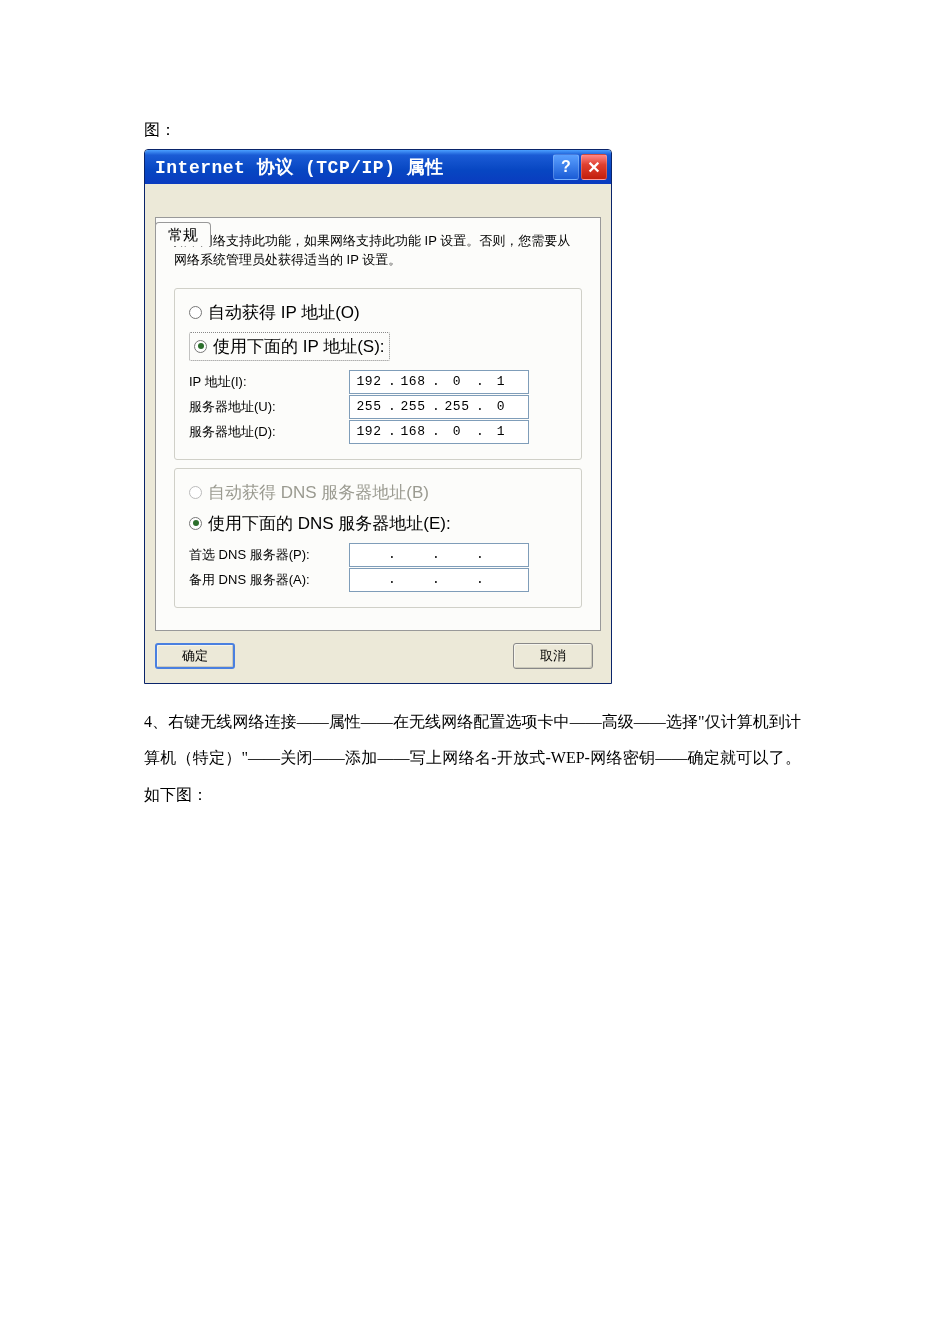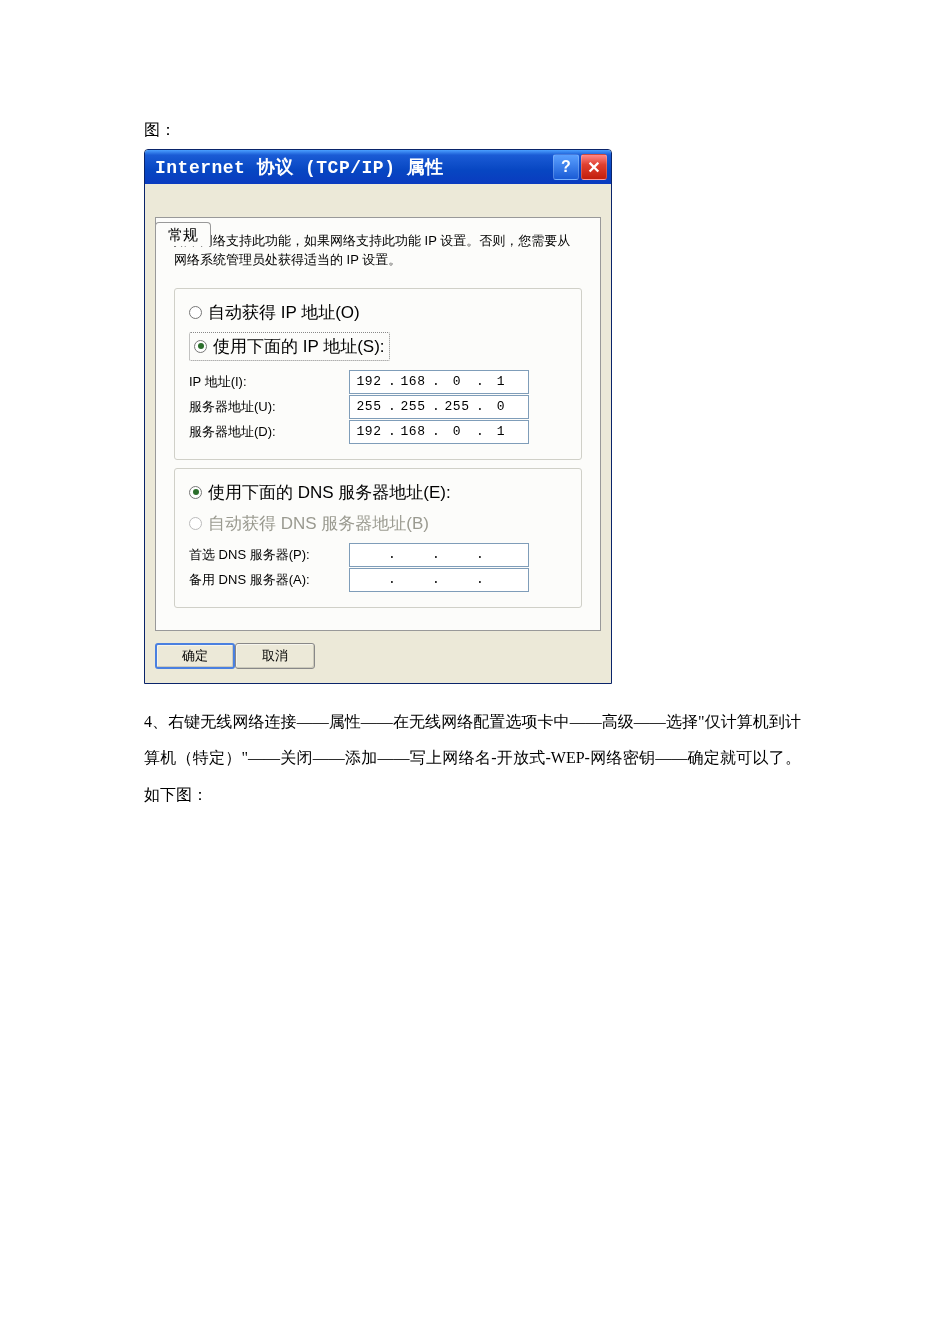--- a/index.html
+++ b/index.html
@@ -132,21 +132,21 @@
       min-width: 80px; height: 26px;
       background: #ece9d8; border:1px solid #888;
       border-radius: 3px; font-size:13px;
       display:inline-flex; align-items:center; justify-content:center;
       padding: 0 10px;
       box-shadow: inset 1px 1px 0 #fff8, inset -1px -1px 0 #0002;
     }
     .btn.default { border: 2px solid #4a80e0; }
 
     .footer-btns {
-      display:flex; justify-content:flex-start; 
+      display:flex; justify-content:space-between; gap:10px;
       padding: 12px 8px 0 0;
       font-family: Liberation Mono, monospace;
     }
 
     .para {
       margin-top: 20px;
       font-size: 16px;
       line-height: 2.3;
       text-align: justify;
     }
@@ -222,28 +222,28 @@
               <span class="ip-seg">168</span>
                 <span class="ip-dot">.</span>
               <span class="ip-seg">0</span>
                 <span class="ip-dot">.</span>
               <span class="ip-seg">1</span>
             </div>
           </div>
         </div>
 
         <div class="group">
+          <div class="radio-row disabled">
+            <span class="radio disabled"></span>
+            <span>自动获得 DNS 服务器地址(B)</span>
+          </div>
           <div class="radio-row">
             <span class="radio checked"></span>
             <span>使用下面的 DNS 服务器地址(E):</span>
           </div>
-          <div class="radio-row disabled">
-            <span class="radio disabled"></span>
-            <span>自动获得 DNS 服务器地址(B)</span>
-          </div>
 
           <div class="field-row">
             <span class="field-label">首选 DNS 服务器(P):</span>
             <div class="ip-input">
               <span class="ip-seg"></span>
                 <span class="ip-dot">.</span>
               <span class="ip-seg"></span>
                 <span class="ip-dot">.</span>
               <span class="ip-seg"></span>
                 <span class="ip-dot">.</span>

